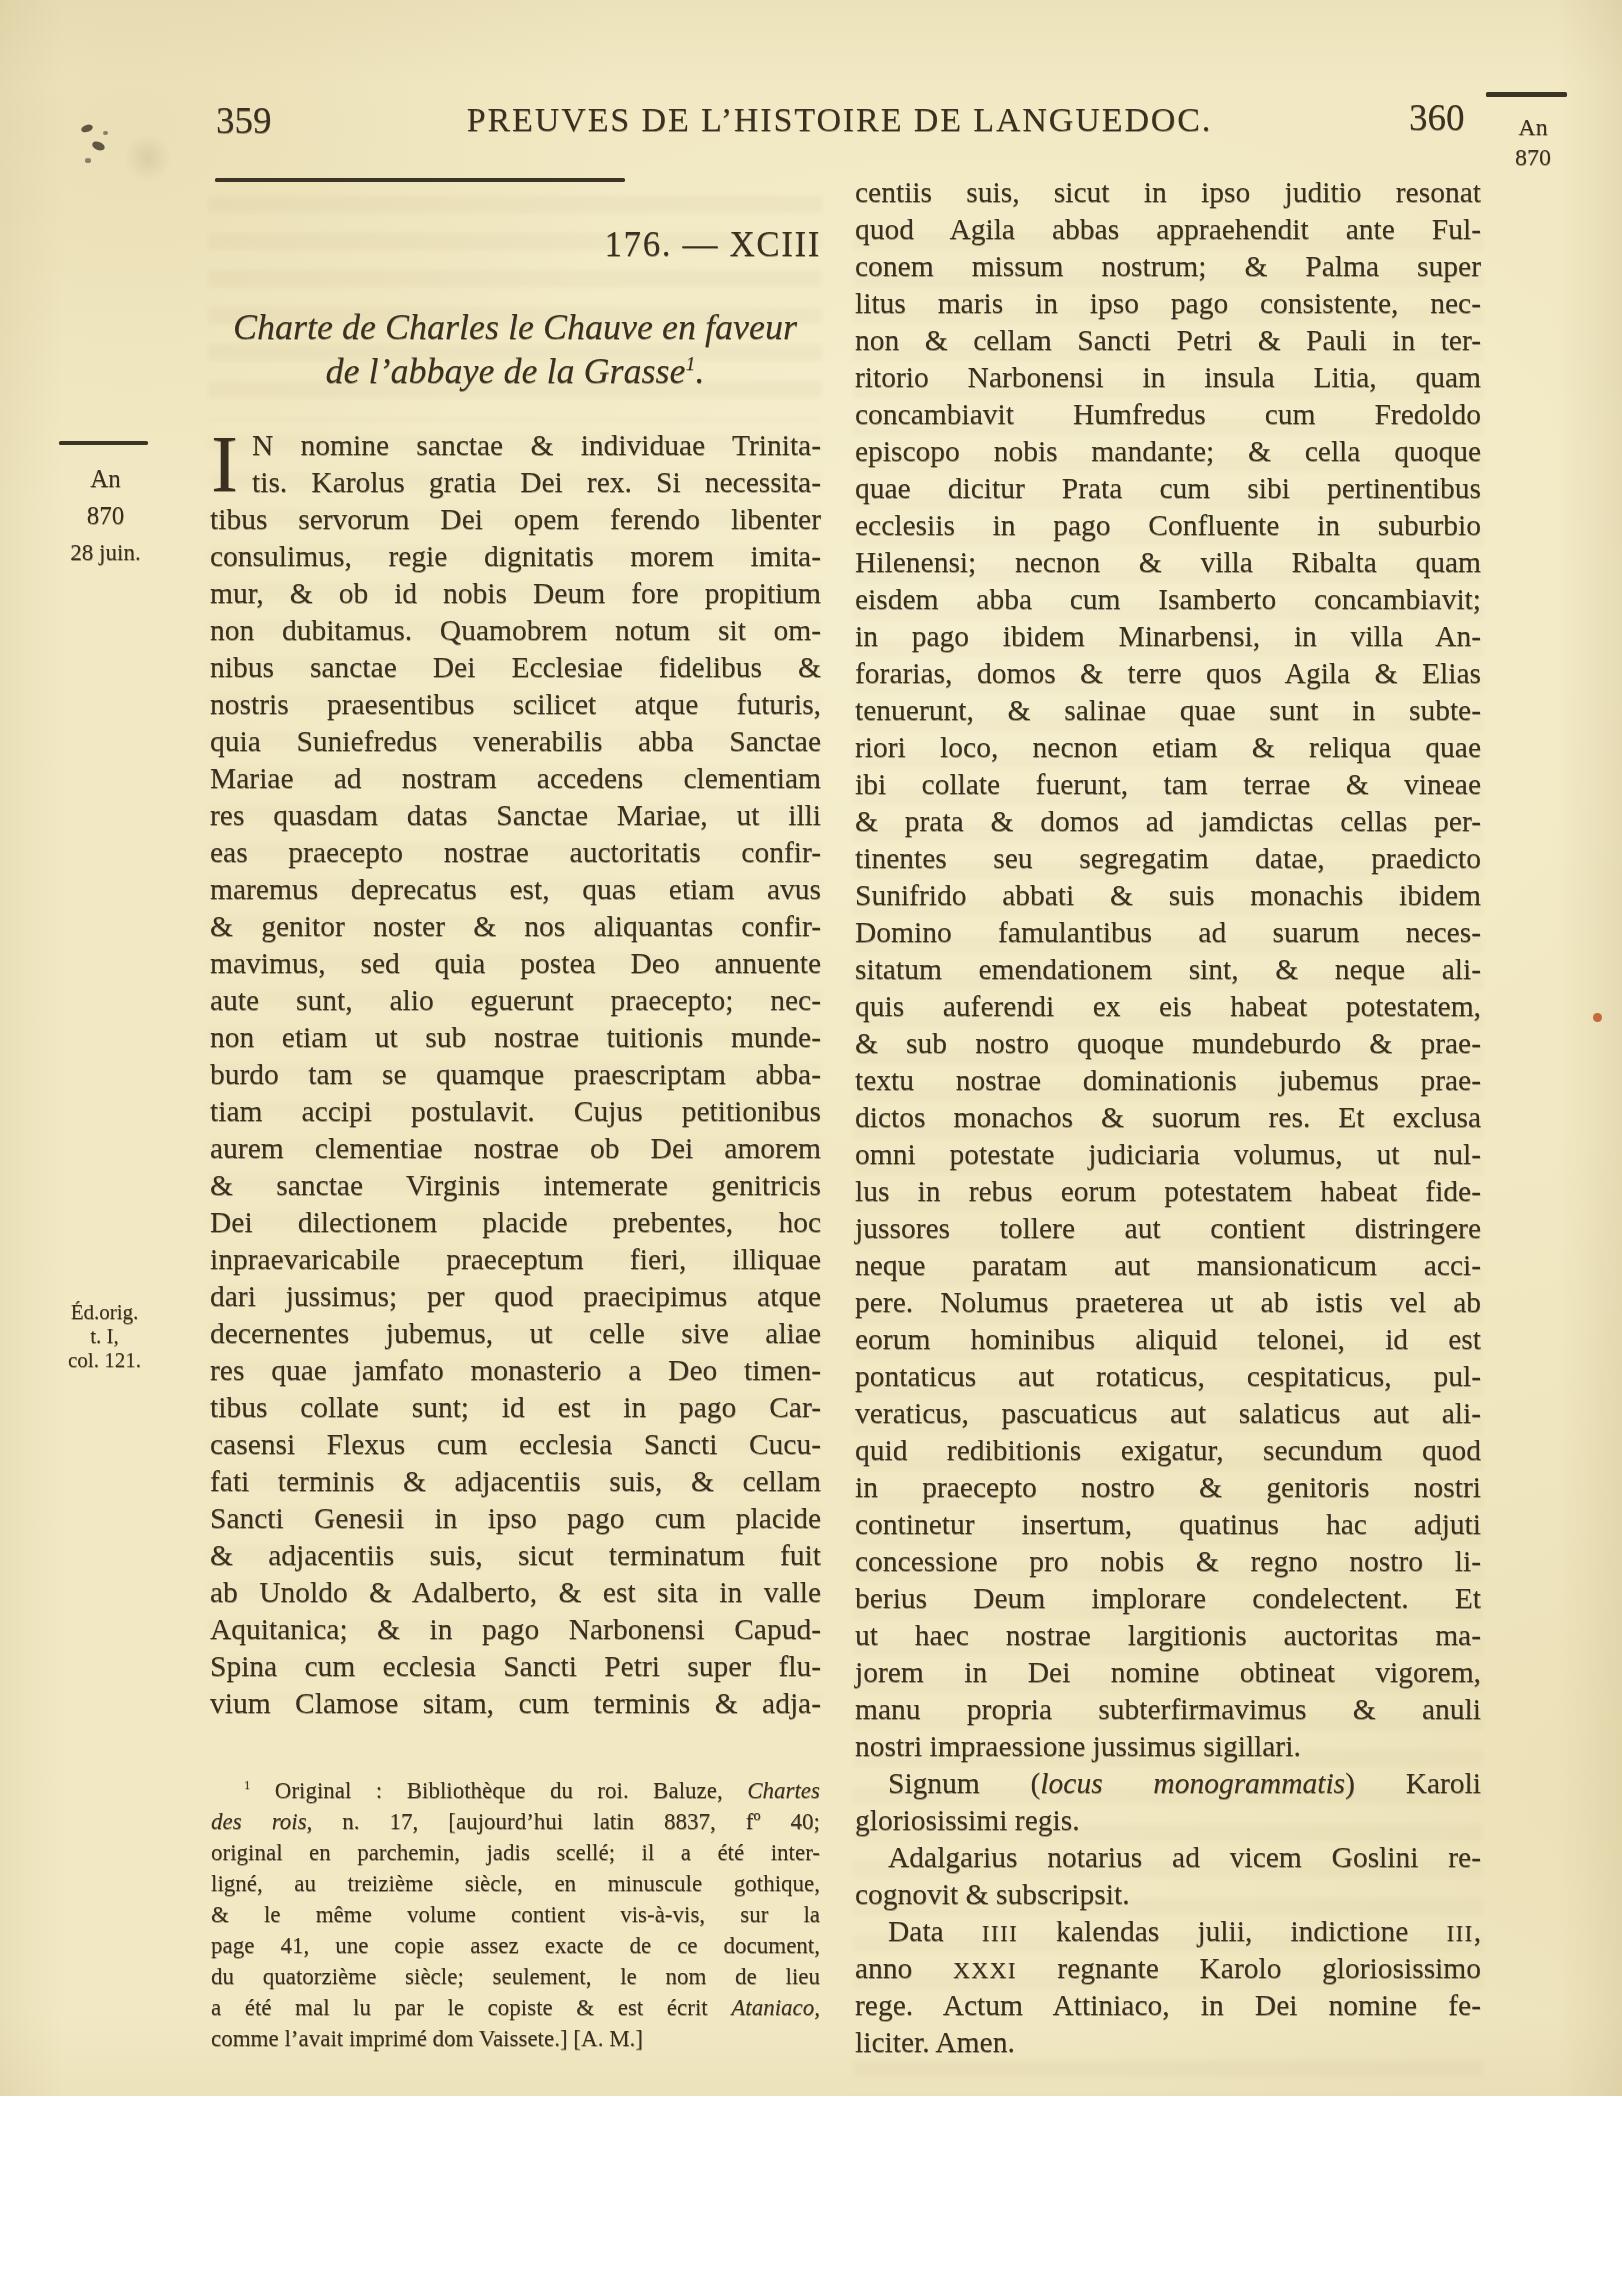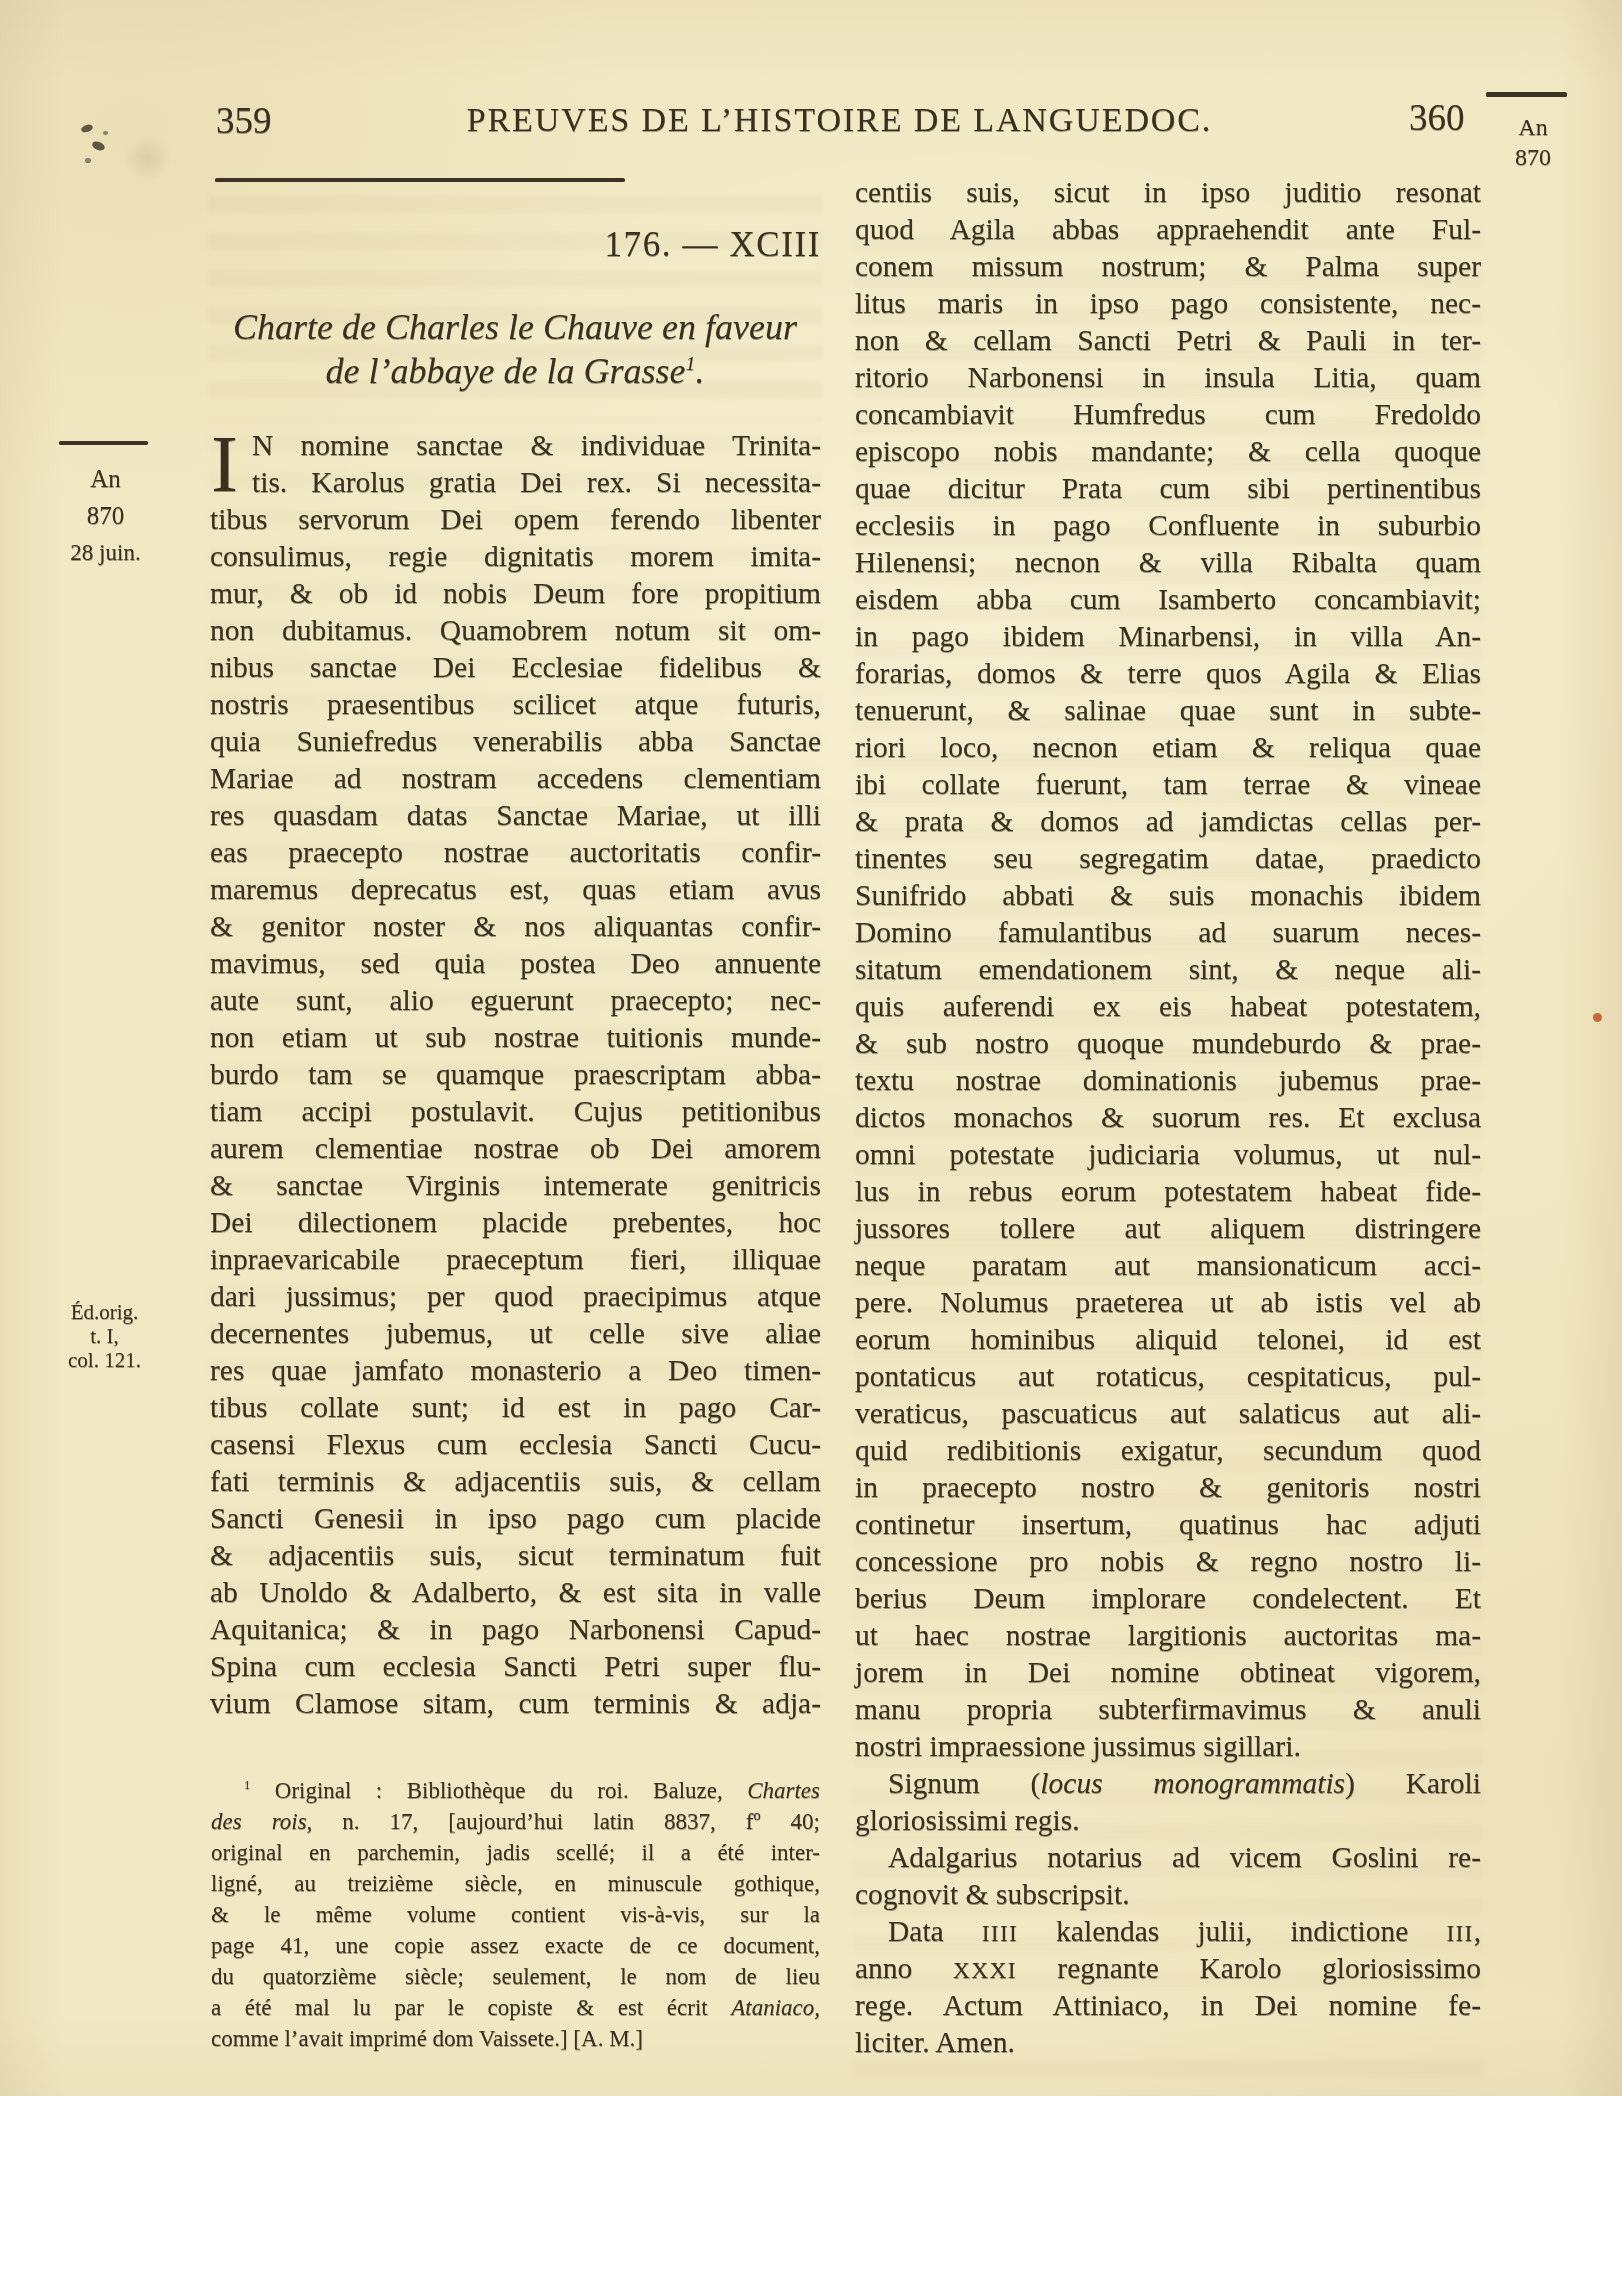--- a/index.html
+++ b/index.html
@@ -177,21 +177,21 @@
       <div class="line bline"><span>tinentes seu segregatim datae, praedicto</span></div>
       <div class="line bline"><span>Sunifrido abbati &amp; suis monachis ibidem</span></div>
       <div class="line bline"><span>Domino famulantibus ad suarum neces-</span></div>
       <div class="line bline"><span>sitatum emendationem sint, &amp; neque ali-</span></div>
       <div class="line bline"><span>quis auferendi ex eis habeat potestatem,</span></div>
       <div class="line bline"><span>&amp; sub nostro quoque mundeburdo &amp; prae-</span></div>
       <div class="line bline"><span>textu nostrae dominationis jubemus prae-</span></div>
       <div class="line bline"><span>dictos monachos &amp; suorum res. Et exclusa</span></div>
       <div class="line bline"><span>omni potestate judiciaria volumus, ut nul-</span></div>
       <div class="line bline"><span>lus in rebus eorum potestatem habeat fide-</span></div>
-      <div class="line bline"><span>jussores tollere aut aliquem distringere</span></div>
+      <div class="line bline"><span>jussores tollere aut contient distringere</span></div>
       <div class="line bline"><span>neque paratam aut mansionaticum acci-</span></div>
       <div class="line bline"><span>pere. Nolumus praeterea ut ab istis vel ab</span></div>
       <div class="line bline"><span>eorum hominibus aliquid telonei, id est</span></div>
       <div class="line bline"><span>pontaticus aut rotaticus, cespitaticus, pul-</span></div>
       <div class="line bline"><span>veraticus, pascuaticus aut salaticus aut ali-</span></div>
       <div class="line bline"><span>quid redibitionis exigatur, secundum quod</span></div>
       <div class="line bline"><span>in praecepto nostro &amp; genitoris nostri</span></div>
       <div class="line bline"><span>continetur insertum, quatinus hac adjuti</span></div>
       <div class="line bline"><span>concessione pro nobis &amp; regno nostro li-</span></div>
       <div class="line bline"><span>berius Deum implorare condelectent. Et</span></div>

